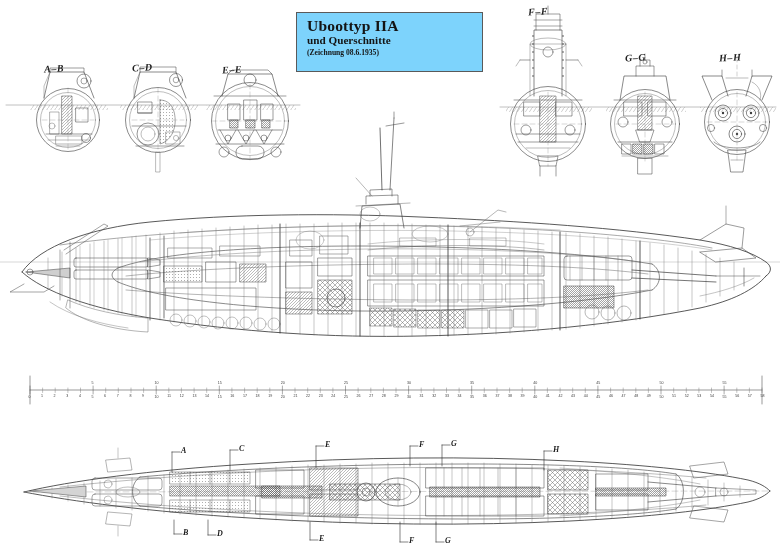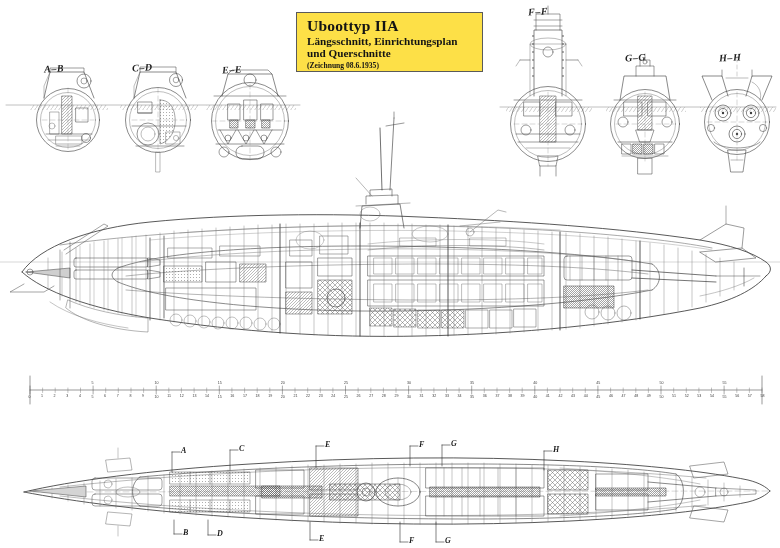--- a/index.html
+++ b/index.html
@@ -8,21 +8,21 @@
     background:#ffffff;
     font-family:"Liberation Serif",serif;
     position:relative;
   }
   #sheet{position:absolute;inset:0;width:780px;height:548px;}
   #sheet svg{position:absolute;top:0;left:0;}
 
   
   .title-block{
     position:absolute;left:296px;top:12px;width:187px;height:60px;
-    border:1.6px solid #5a5a5a;background:#fde047;
+    border:1.6px solid #5a5a5a;background:#7dd3fc;
     box-sizing:border-box;padding:4px 8px 2px 10px;
     z-index:40;
   }
   .t-line1{font-size:15.5px;font-weight:bold;letter-spacing:.2px;color:#141414;line-height:17px;}
   .t-line2{font-size:11.2px;font-weight:bold;color:#141414;line-height:12.6px;margin-top:.5px;}
   .t-line3{font-size:11.2px;font-weight:bold;color:#141414;line-height:12.6px;}
   .t-line4{font-size:7.6px;font-weight:bold;color:#141414;line-height:10px;margin-top:1px;}
 
   
   .sec-cap{
@@ -764,21 +764,20 @@
     <path d="M310 522 L310 540 M310 540 L318 540"></path>
     <path d="M400 522 L400 542 M400 542 L408 542"></path>
     <path d="M436 522 L436 542 M436 542 L444 542"></path>
   </g>
 
   </g>
 </svg>
 
   <div class="title-block">
     <div class="t-line1">Uboottyp IIA</div>
-    <div class="t-line2">Längsschnitt, Einrichtungsplan</div>
     <div class="t-line3">und Querschnitte</div>
     <div class="t-line4">(Zeichnung 08.6.1935)</div>
   </div>
 
   <div class="sec-cap" style="left:44px;top:63px">A–B</div>
   <div class="sec-cap" style="left:132px;top:62px">C–D</div>
   <div class="sec-cap" style="left:222px;top:64px">E–E</div>
   <div class="sec-cap" style="left:528px;top:6px">F–F</div>
   <div class="sec-cap" style="left:625px;top:52px">G–G</div>
   <div class="sec-cap" style="left:719px;top:52px">H–H</div>

